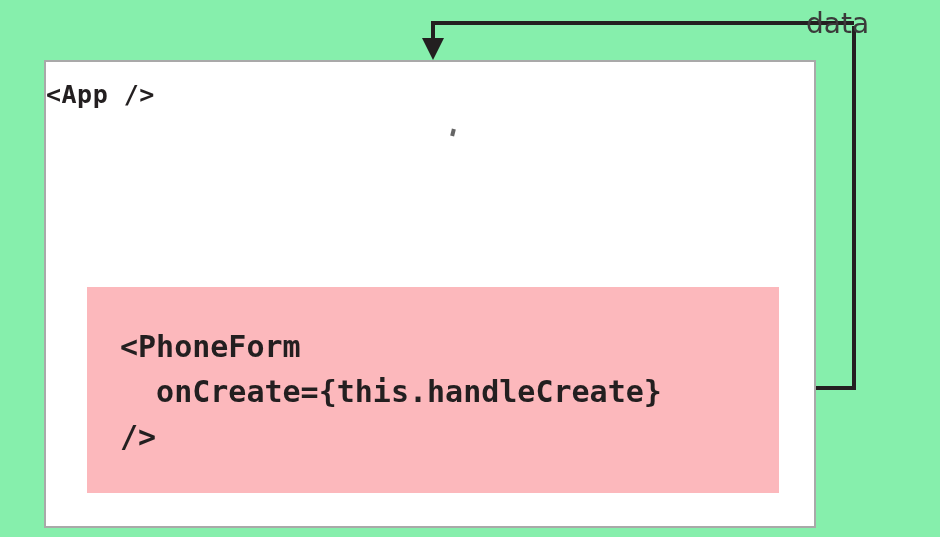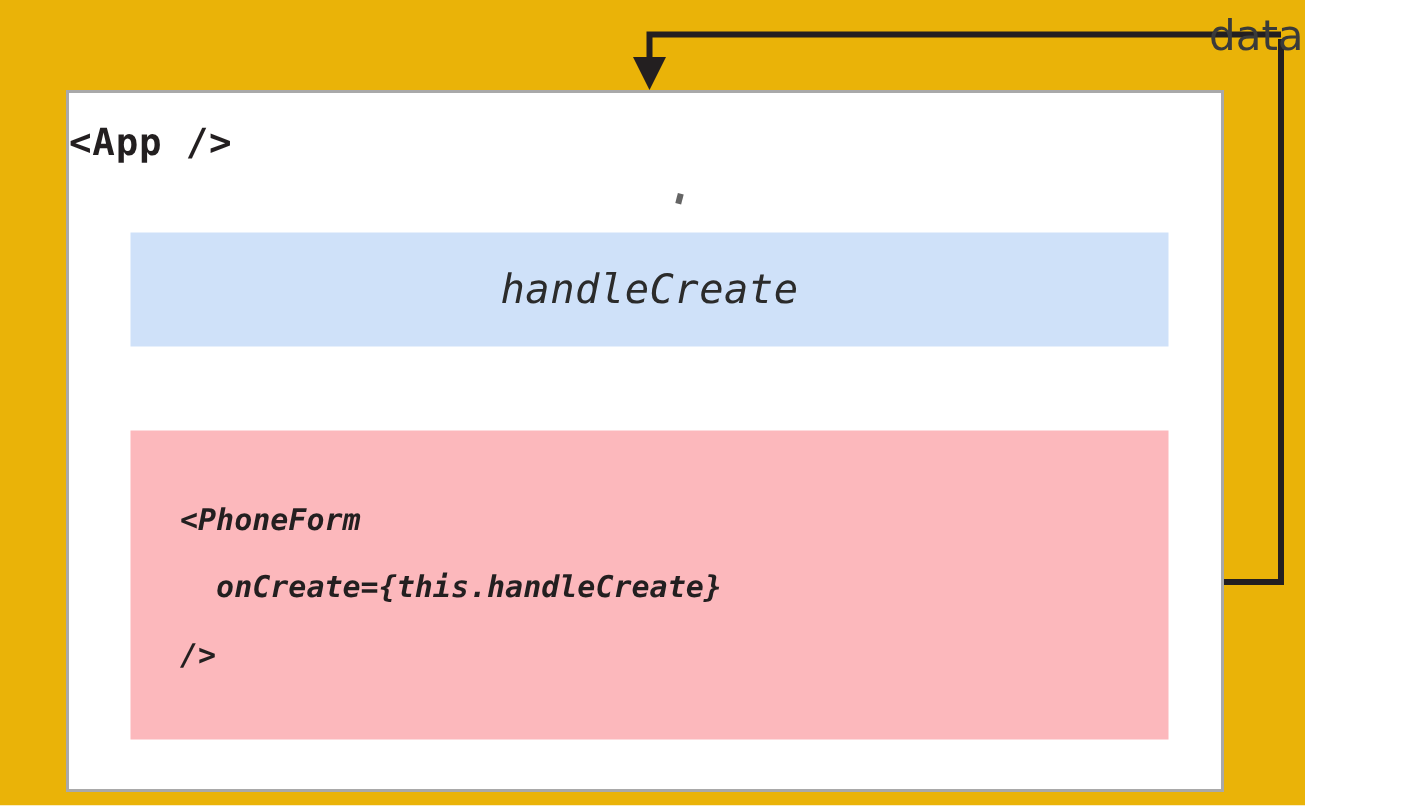--- a/index.html
+++ b/index.html
@@ -2,23 +2,23 @@
 <html><head>
 <meta charset="utf-8">
 <style>
   html, body {
     margin: 0;
     padding: 0;
     background: #ffffff;
   }
   #stage {
     position: relative;
-    width: 870px;
+    width: 940px;
     height: 537px;
-    background: #eab308;
+    background: #86efac;
     overflow: hidden;
     font-family: "DejaVu Sans Mono", monospace;
   }
 
   
   #app-container {
     position: absolute;
     left: 44px;
     top: 60px;
     width: 772px;
@@ -83,25 +83,24 @@
     height: 206px;
     background: #fcb8bc;
   }
   #child-code {
     position: absolute;
     left: 33px;
     top: 37px;
     margin: 0;
     font-family: "DejaVu Sans Mono", monospace;
     font-weight: bold;
-    font-size: 20px;
+    font-size: 30px;
     line-height: 45px;
     color: #231f20;
     white-space: pre;
-    font-style: italic;
   }
 
   
   #wires {
     position: absolute;
     left: 0;
     top: 0;
     width: 940px;
     height: 537px;
     pointer-events: none;
@@ -134,23 +133,20 @@
   </svg>
 
   <div id="data-label">data</div>
 
   <div id="app-container">
     <div id="app-title">&lt;App /&gt;</div>
   </div>
 
   <div id="cursor-speck"></div>
 
-  <div id="handler-box">
-    <span id="handler-label">handleCreate</span>
-  </div>
 
   <div id="child-box">
     <pre id="child-code">&lt;PhoneForm
   onCreate={this.handleCreate}
 /&gt;</pre>
   </div>
 
 </div>
 
 </body></html>

